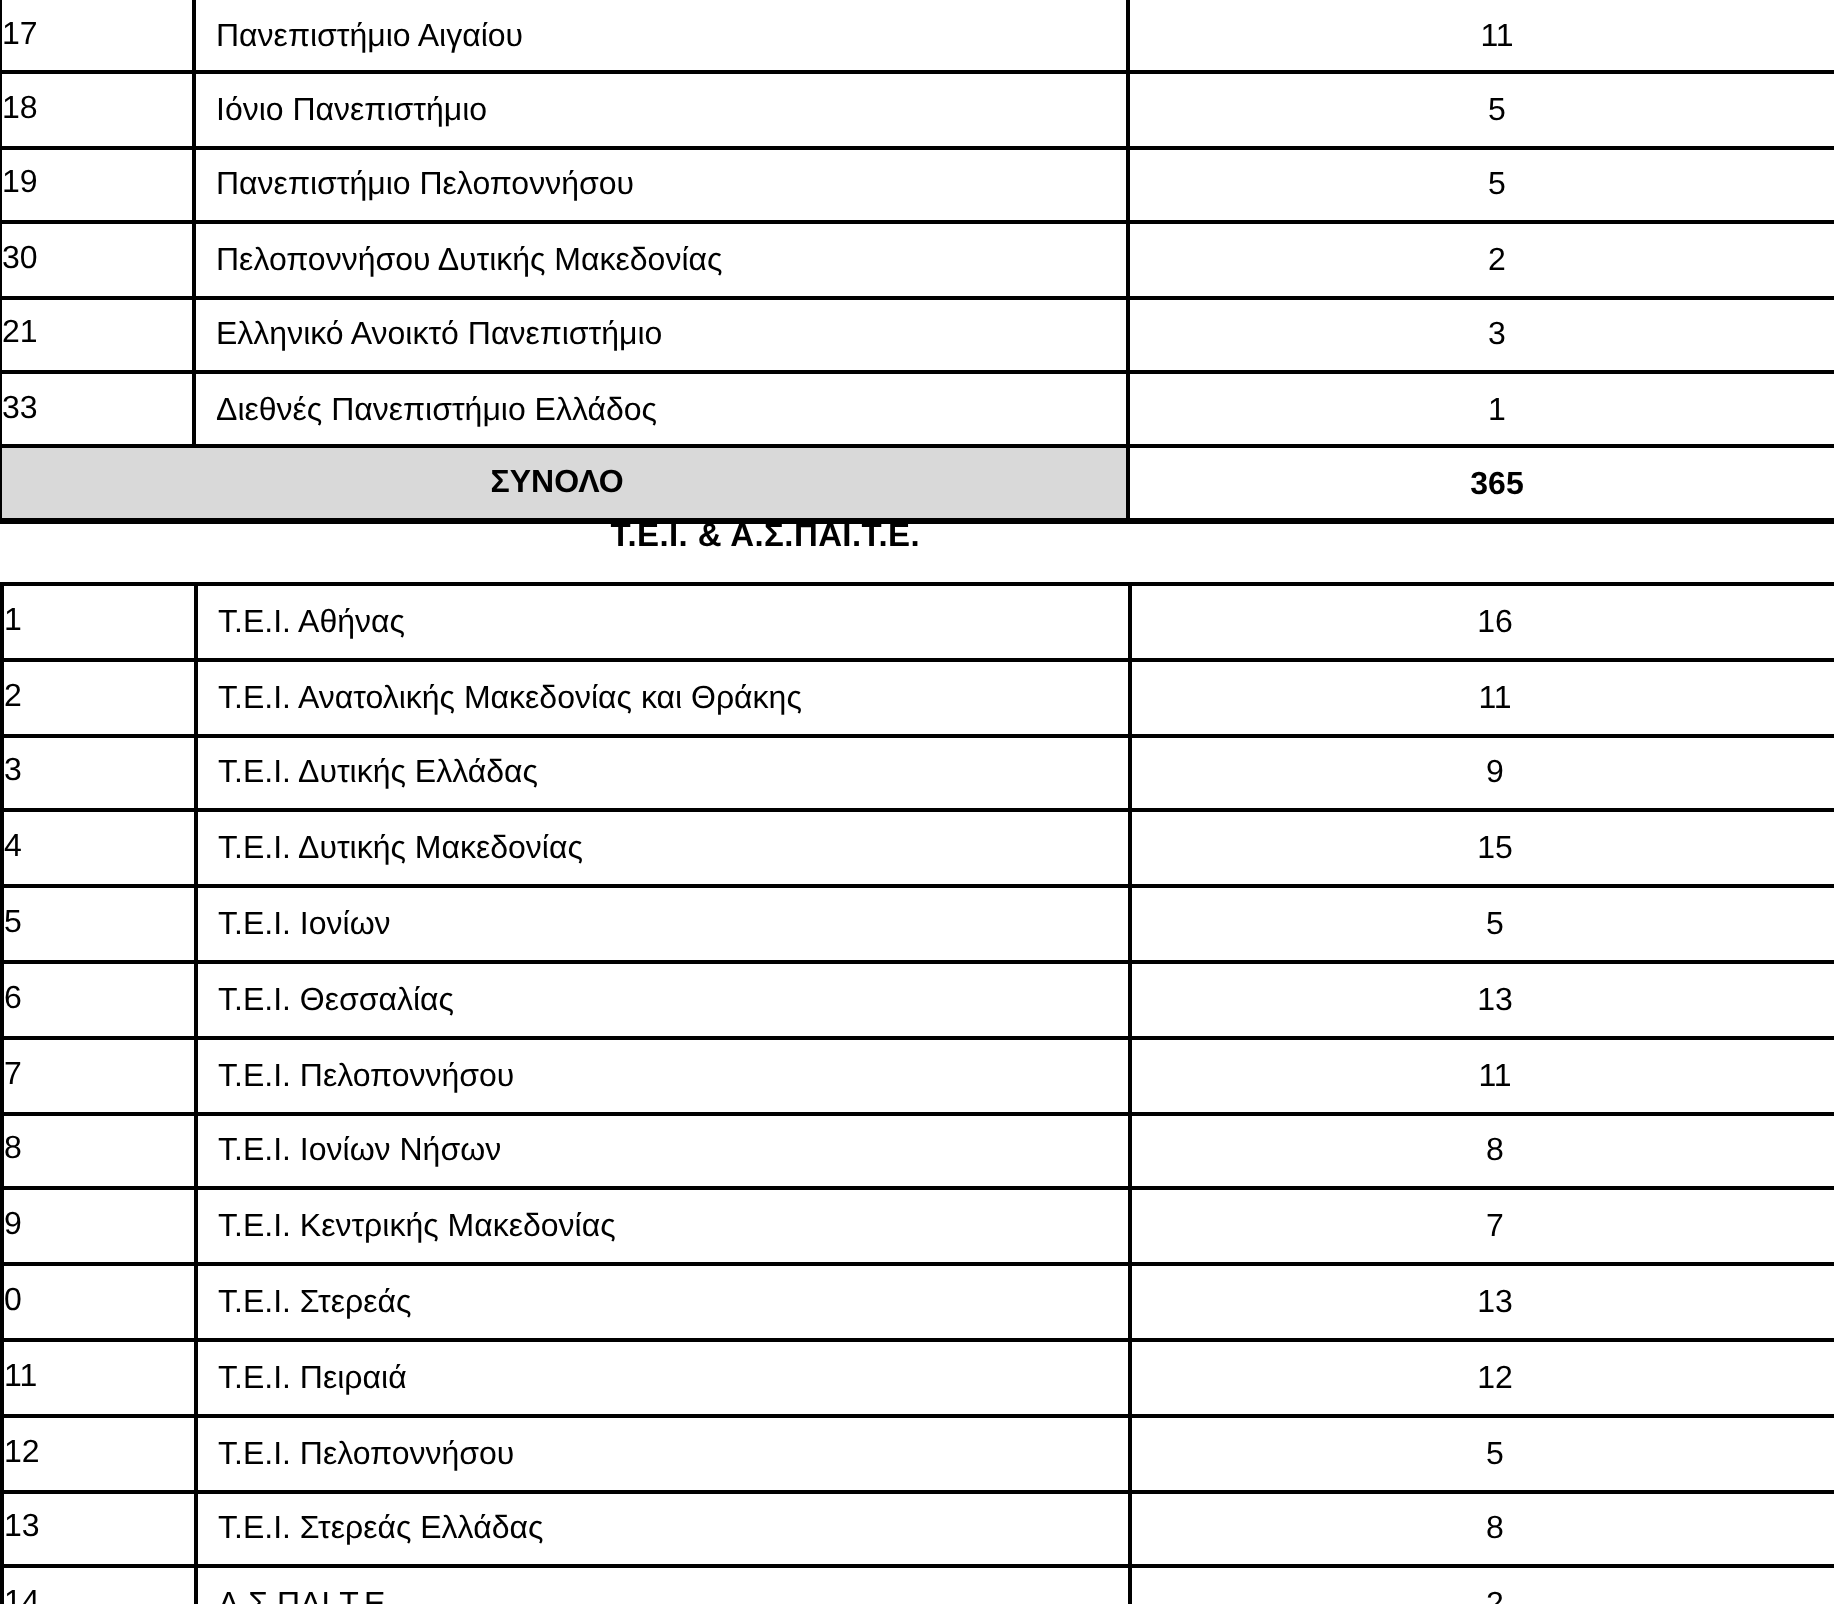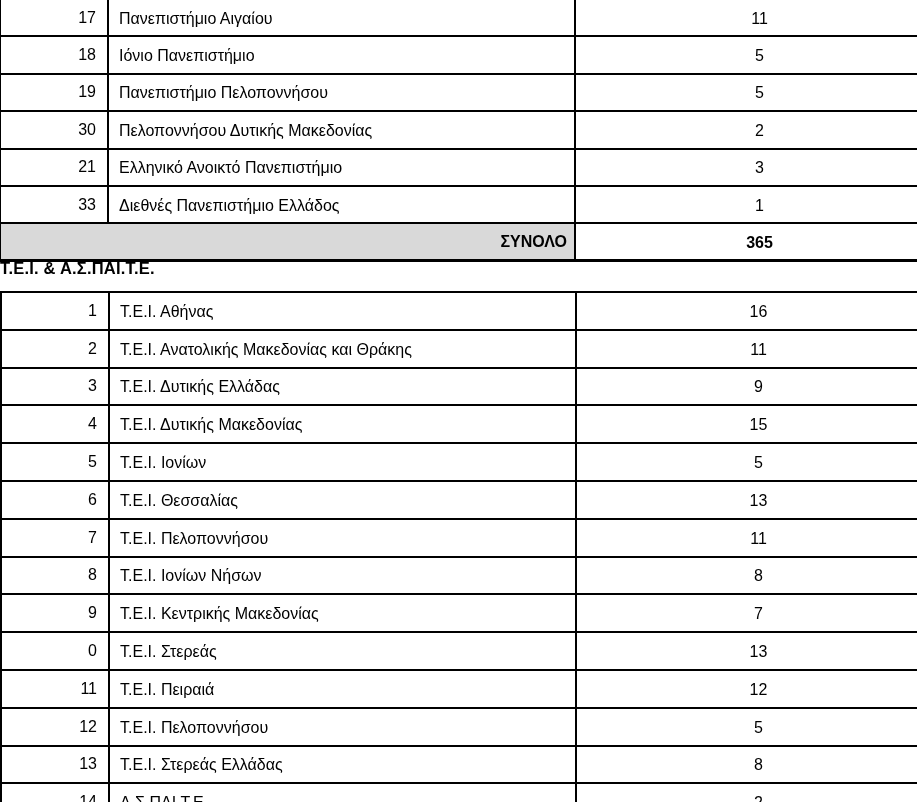--- a/index.html
+++ b/index.html
@@ -22,21 +22,21 @@
   }
   .doc-table td {
     border: 2px solid #000000;
     font-size: 16px;
     vertical-align: middle;
     padding: 0;
     overflow: hidden;
     white-space: nowrap;
   }
   
-  td.c-num  { width: 95px;  text-align: right; padding-right: 11px; }
+  td.c-num  { width: 95px;  text-align: left; }
   td.c-name { width: 455px; text-align: left; padding-left: 10px; padding-top: 2px; }
   td.c-val  { width: 367px; text-align: center; padding-right: 14px; padding-top: 2px; }
 
   
   #t1 { top: 0; left: 0; width: 917px; }
   #t1 tr.data td { height: 33.4px; }
   #t1 tr:first-child td { border-top: 0; }
   #t1 td.c-num { border-left-width: 1px; }
   #t1 td.c-val { border-right: 0; }
 
@@ -46,21 +46,21 @@
     top: 237px;
     left: 0;
     width: 917px;
     height: 54px;
   }
   #mid-header .h-cell {
     position: absolute;
     top: 22px;
     font-weight: bold;
     font-size: 16.5px;
-    text-align: left;
+    text-align: right;
     letter-spacing: 0.2px;
     white-space: nowrap;
   }
   #mid-header .h-left  { left: 0;   width: 460px; }
   #mid-header .h-right { left: 550px; width: 346px; }
 
   
   #t2 { top: 291px; left: 0; width: 915px; }
   #t2 tr.data td { height: 33.8px; }
   #t2 td.c-val { width: 363px; }
@@ -72,21 +72,21 @@
     text-align: right;
     padding-right: 7px;
     border-bottom-width: 3px;
   }
   tr.total td.t-value {
     text-align: center;
     padding-right: 14px;
     border-bottom-width: 3px;
   }
   #t1 tr.total td.t-value { border-right: 0; }
-  #t1 tr.total td.t-label { border-left-width: 1px; }
+  #t1 tr.total td.t-label { border-left-width: 1px; text-align: center; }
 </style>
 </head>
 <body>
 
 <table class="doc-table" id="t1">
   <tbody>
     <tr class="data">
       <td class="c-num">17</td>
       <td class="c-name">Πανεπιστήμιο Αιγαίου</td>
       <td class="c-val">11</td>

